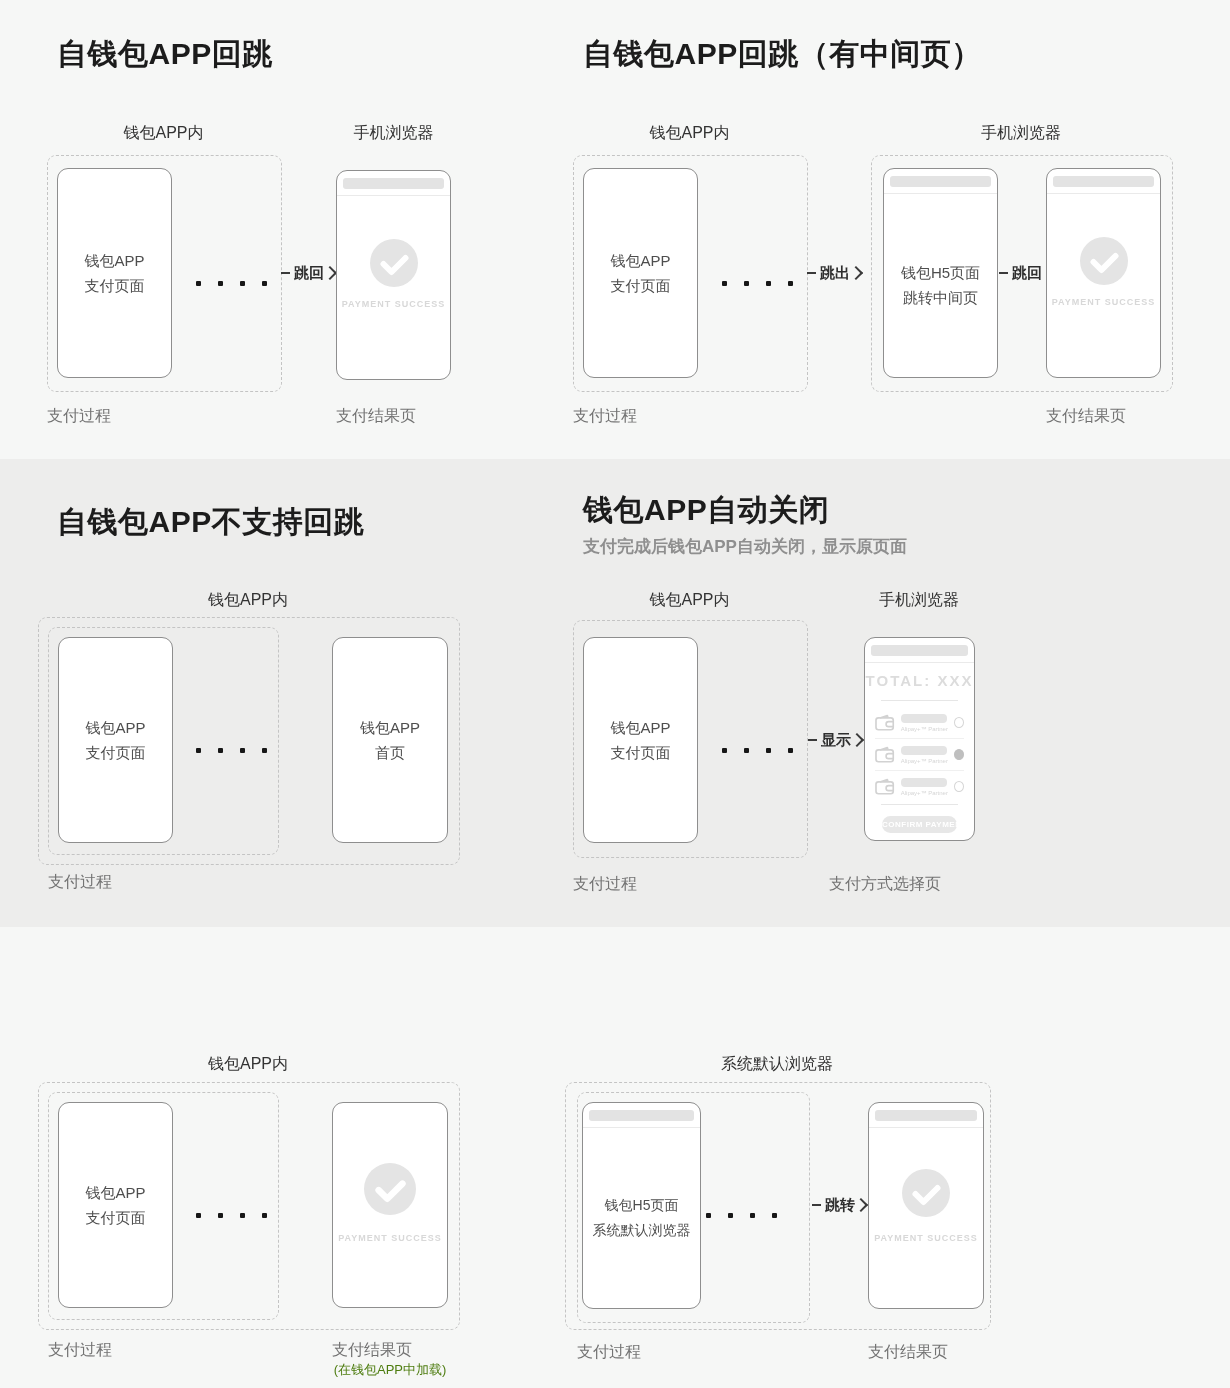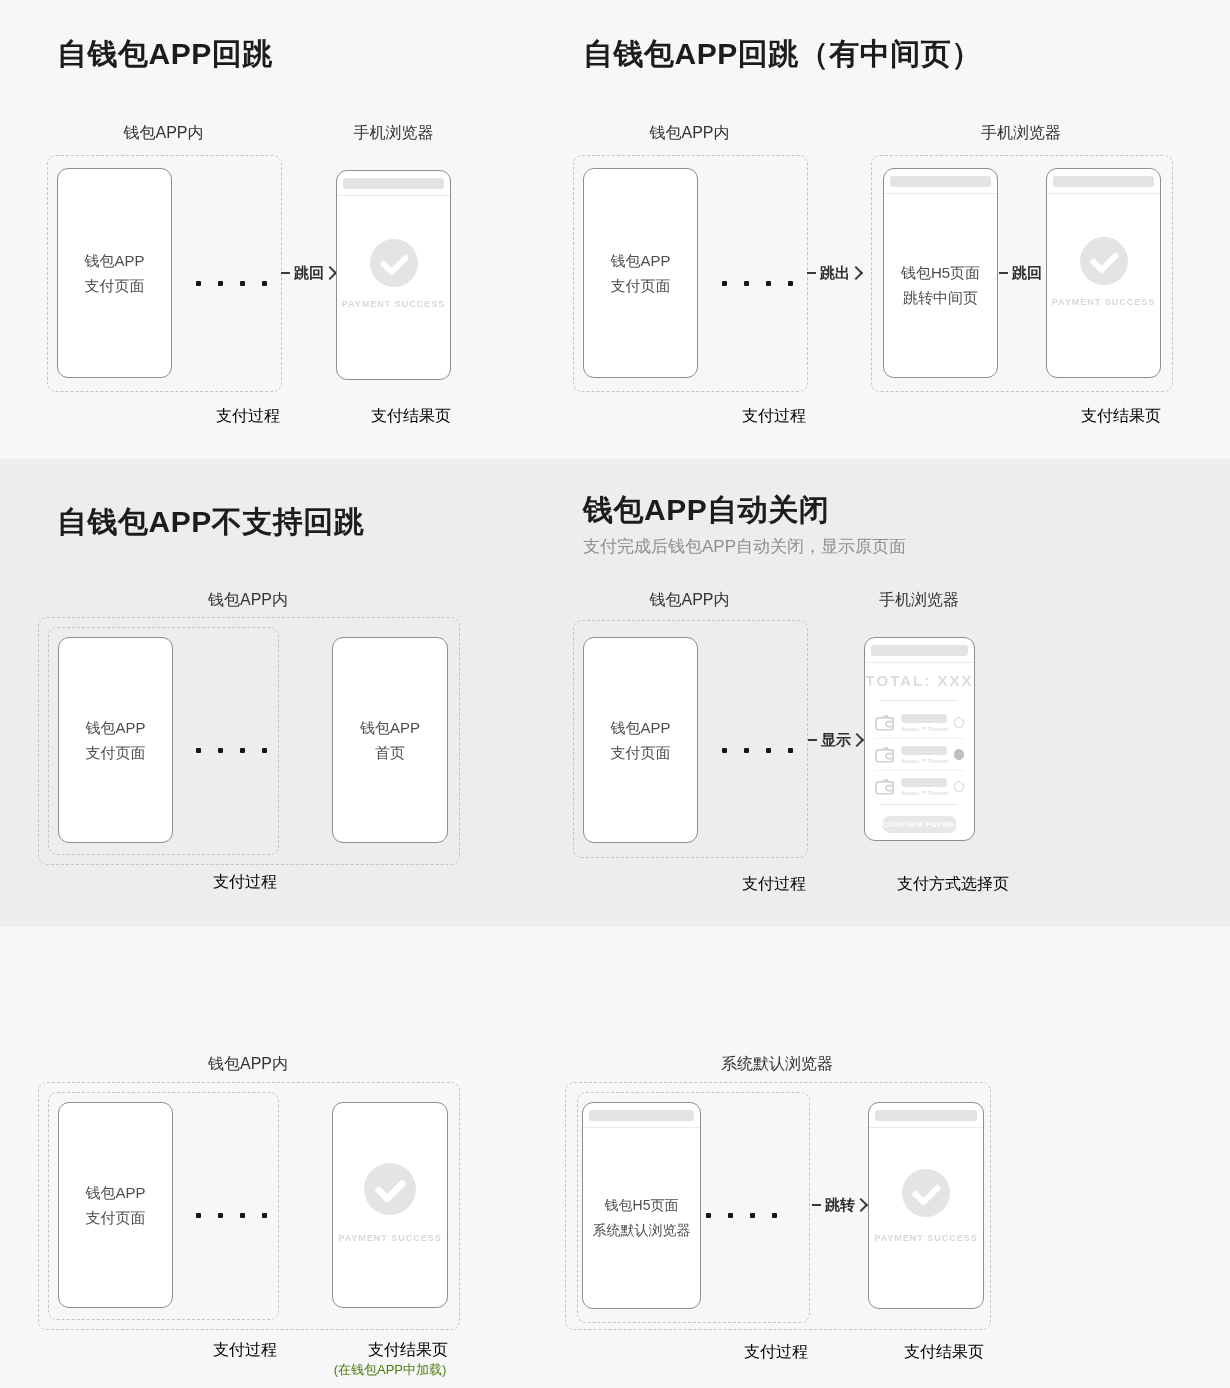--- a/index.html
+++ b/index.html
@@ -7,23 +7,23 @@
     width:1230px;height:1388px;position:relative;
     font-family:"Liberation Sans","DejaVu Sans",sans-serif;
     background:#f6f7f6;overflow:hidden;
   }
   #canvas{position:absolute;left:0;top:0;width:1230px;height:1388px;}
   .band{position:absolute;left:0;width:1230px;}
   .band-light{background:#f6f7f6;}
   .band-gray{background:#ededec;}
   .sec{position:absolute;inset:0;}
   .t{position:absolute;font-size:30px;font-weight:bold;color:#1c1c1c;white-space:nowrap;letter-spacing:0.5px;}
-  .sub{position:absolute;font-size:17px;color:#8f8f8f;white-space:nowrap;}
+  .sub{position:absolute;font-size:17px;color:#8f8f8f;white-space:nowrap;font-weight:bold;}
   .lbl{position:absolute;font-size:16px;color:#333;text-align:center;white-space:nowrap;}
-  .cap{position:absolute;font-size:16px;color:#000000;text-align:right;white-space:nowrap;}
+  .cap{position:absolute;font-size:16px;color:#737373;text-align:left;white-space:nowrap;}
   .note{position:absolute;font-size:13px;color:#4d7c0f;text-align:center;white-space:nowrap;}
   .grp{position:absolute;border:1px dashed #c4c4c4;border-radius:9px;}
   .phone{position:absolute;background:#fff;border:1.5px solid #8e8e8e;border-radius:11px;box-sizing:border-box;}
   .p-head{position:absolute;left:0;right:0;top:0;height:24px;border-bottom:1px solid #eaeaea;}
   .p-bar{position:absolute;left:6px;right:6px;top:7px;height:11px;background:#e3e3e3;border-radius:3px;}
   .p-label{position:absolute;left:0;right:0;top:0;bottom:0;display:flex;flex-direction:column;justify-content:center;align-items:center;font-size:15px;line-height:25px;color:#4e4e4e;text-align:center;}
   .p-label.below-head{top:24px;}
   .p-label span{display:block;white-space:nowrap;}
   .check{position:absolute;left:50%;transform:translateX(-50%);}
   .ps{position:absolute;left:0;right:0;text-align:center;font-size:9px;font-weight:bold;letter-spacing:1px;color:#d8d8d8;white-space:nowrap;}

